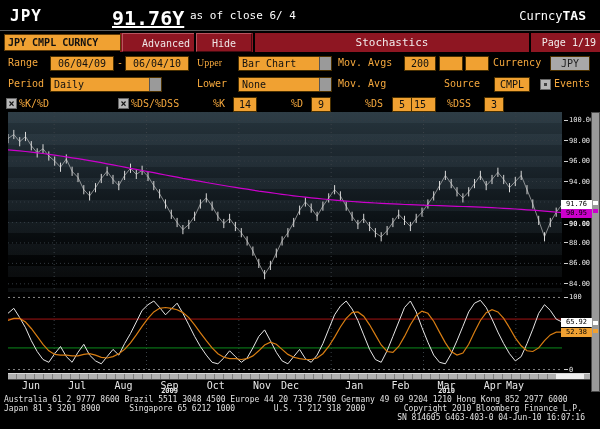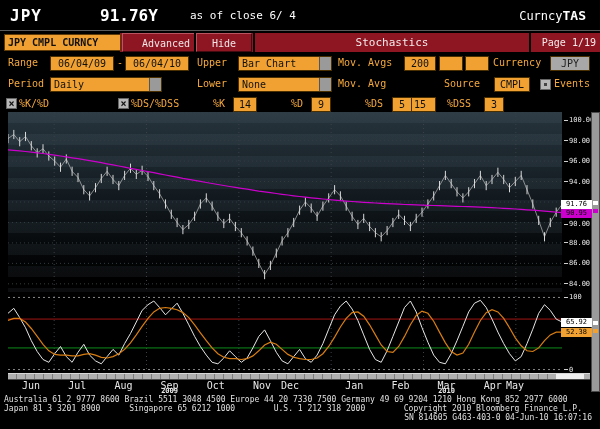--- a/index.html
+++ b/index.html
@@ -1,21 +1,21 @@
 <!DOCTYPE html>
 <html><head>
 <meta charset="utf-8">
 <style>
   html,body{margin:0;padding:0;background:#000;}
   #screen{position:relative;width:600px;height:429px;background:#000;overflow:hidden;
           font-family:"DejaVu Sans Mono",monospace;color:#fff;}
   
   .titlebar{position:absolute;left:0;top:0;width:600px;height:30px;border-bottom:1px solid #5a5a5a;}
   .tb-ticker{position:absolute;left:10px;top:6px;font-size:16px;font-weight:bold;letter-spacing:1px;}
-  .tb-price{position:absolute;left:100px;top:6px;font-size:16px;font-weight:bold;}
+  .tb-price{position:absolute;left:112px;top:6px;font-size:20px;font-weight:bold;text-decoration:underline;}
   .tb-asof{position:absolute;left:190px;top:9px;font-size:11px;}
   .tb-right{position:absolute;right:14px;top:8px;font-size:12px;}
   .tb-right b{font-size:13px;}
   
   .cmdbar{position:absolute;left:0;top:32px;width:600px;height:21px;background:#000;}
   .red-base{position:absolute;left:120px;top:1px;width:480px;height:19px;background:#8e1622;}
   .sep{position:absolute;top:1px;width:2px;height:19px;background:#000;}
   .sec-input{position:absolute;left:4px;top:2px;width:112px;height:15px;background:#f0a132;
              border:1px solid #5d3a08;color:#111;font-size:10px;line-height:15px;padding-left:3px;font-weight:bold;}
   .red-btn{position:absolute;top:1px;height:19px;background:#8e1622;color:#efe6e6;font-size:10px;
@@ -52,21 +52,21 @@
   .year-lbl{position:absolute;top:387px;color:#e8e8e8;font-size:7px;font-weight:bold;transform:translateX(-50%);}
   .ruler{position:absolute;left:8px;top:373px;width:582px;height:5px;
          background:repeating-linear-gradient(90deg,#b0b0b0 0 8px,#7d7d7d 8px 9px);
          border-top:1px solid #d8d8d8;border-bottom:1px solid #4a4a4a;}
   .ruler-thumb{position:absolute;left:548px;top:0;width:28px;height:5px;background:#efefef;}
   .vscroll{position:absolute;left:591px;top:112px;width:7px;height:278px;background:#9a9a9a;
            border:1px solid #4a4a4a;}
   .vmark{position:absolute;left:1px;width:5px;height:4px;}
   
   .foot{position:absolute;left:4px;color:#e0e0e0;font-size:8px;line-height:9px;white-space:pre;}
-  .foot.r{left:auto;right:8px;text-align:right;}
+  .foot.r{left:auto;right:15px;text-align:right;}
 </style>
 </head>
 <body>
 
 <div id="screen">
 
   <div class="titlebar">
     <span class="tb-ticker">JPY</span>
     <span class="tb-price">91.76Y</span>
     <span class="tb-asof">as of close  6/ 4</span>
@@ -82,21 +82,21 @@
     <div class="sep" style="left:253px;"></div>
     <div class="red-title">Stochastics</div>
     <div class="sep" style="left:529px;"></div>
     <div class="red-page">Page 1/19</div>
   </div>
 
   <span class="lbl" style="left:8px;top:55px;">Range</span>
   <div class="inp" style="left:50px;top:56px;width:62px;">06/04/09</div>
   <span class="lbl" style="left:117px;top:55px;">-</span>
   <div class="inp" style="left:125px;top:56px;width:62px;">06/04/10</div>
-  <span class="lbl" style="left:197px;top:55px;">Upper</span>
+  <span class="lbl" style="left:197px;top:55px;font-family:Liberation Serif, serif;">Upper</span>
   <div class="dd" style="left:238px;top:56px;width:92px;">
     <span class="dtxt">Bar Chart</span>
     <span class="handle"></span>
   </div>
   <span class="lbl" style="left:338px;top:55px;">Mov. Avgs</span>
   <div class="inp" style="left:404px;top:56px;width:30px;">200</div>
   <div class="inp" style="left:439px;top:56px;width:22px;"></div>
   <div class="inp" style="left:465px;top:56px;width:22px;"></div>
   <span class="lbl" style="left:493px;top:55px;">Currency</span>
   <div class="inp gray" style="left:550px;top:56px;width:38px;">JPY</div>
@@ -168,21 +168,21 @@
       <line x1="0" x2="554" y1="51.92307692307692" y2="51.92307692307692" stroke="#0c8a1a" stroke-width="1"></line>
       <polyline points="0.0,17.3 5.8,12.3 11.7,21.6 17.5,31.7 23.3,44.7 29.2,55.5 35.0,63.5 40.8,66.3 46.7,57.7 52.5,50.5 58.3,60.6 64.1,66.3 70.0,56.3 75.8,48.3 81.6,59.1 87.5,64.9 93.3,67.8 99.1,60.6 105.0,53.4 110.8,59.1 116.6,47.6 122.5,37.5 128.3,26.0 134.1,14.4 140.0,8.7 145.8,5.0 151.6,11.5 157.5,18.8 163.3,13.0 169.1,7.2 174.9,17.3 180.8,28.8 186.6,40.4 192.4,50.5 198.3,59.1 204.1,66.3 209.9,67.8 215.8,62.0 221.6,54.8 227.4,60.6 233.3,66.3 239.1,62.0 244.9,51.9 250.8,40.4 256.6,33.9 262.4,44.7 268.3,56.3 274.1,64.9 279.9,67.8 285.7,60.6 291.6,53.4 297.4,62.7 303.2,66.3 309.1,59.1 314.9,47.6 320.7,33.2 326.6,18.8 332.4,10.1 338.2,5.0 344.1,13.0 349.9,24.5 355.7,38.9 361.6,53.4 367.4,63.5 373.2,66.3 379.1,54.8 384.9,40.4 390.7,26.0 396.5,11.5 402.4,5.0 408.2,15.9 414.0,31.7 419.9,46.2 425.7,59.1 431.5,66.3 437.4,67.8 443.2,57.7 449.0,44.7 454.9,30.3 460.7,15.9 466.5,7.2 472.4,4.3 478.2,11.5 484.0,23.1 489.9,36.1 495.7,47.6 501.5,57.7 507.3,64.9 513.2,60.6 519.0,47.6 524.8,33.2 530.7,17.3 536.5,8.7 542.3,14.4 548.2,23.1 554.0,26.0" stroke="#e6e6e6" stroke-width="1" fill="none"></polyline>
       <polyline points="0.0,24.5 5.8,22.4 11.7,22.4 17.5,26.0 23.3,32.5 29.2,40.4 35.0,48.3 40.8,54.8 46.7,58.4 52.5,59.1 58.3,59.1 64.1,59.9 70.0,59.9 75.8,58.4 81.6,57.7 87.5,59.1 93.3,61.3 99.1,62.0 105.0,60.6 110.8,57.7 116.6,53.4 122.5,46.9 128.3,38.9 134.1,30.3 140.0,22.4 145.8,15.9 151.6,12.3 157.5,11.5 163.3,12.3 169.1,13.7 174.9,16.6 180.8,21.6 186.6,28.8 192.4,36.8 198.3,44.7 204.1,51.9 209.9,57.7 215.8,61.3 221.6,62.7 227.4,62.7 233.3,63.5 239.1,62.7 244.9,59.9 250.8,54.8 256.6,49.0 262.4,46.2 268.3,48.3 274.1,53.4 279.9,58.4 285.7,61.3 291.6,62.7 297.4,63.5 303.2,63.5 309.1,62.0 314.9,57.7 320.7,50.5 326.6,41.1 332.4,31.0 338.2,22.4 344.1,16.6 349.9,15.9 355.7,20.2 361.6,28.8 367.4,38.9 373.2,49.0 379.1,55.5 384.9,56.3 390.7,50.5 396.5,40.4 402.4,28.8 408.2,19.5 414.0,15.1 419.9,17.3 425.7,25.2 431.5,36.1 437.4,46.9 443.2,55.5 449.0,59.1 454.9,57.0 460.7,48.3 466.5,36.1 472.4,24.5 478.2,16.6 484.0,13.7 489.9,15.9 495.7,22.4 501.5,31.7 507.3,41.8 513.2,49.8 519.0,54.8 524.8,55.5 530.7,51.9 536.5,44.7 542.3,38.9 548.2,36.1 554.0,36.1" stroke="#d97e12" stroke-width="1.2" fill="none"></polyline>
     </svg>
 
   <div id="axis-layer">
       <div class="tick-label" style="top: 116.182px;">100.00</div>
       <div class="tick-label" style="top: 136.636px;">98.00</div>
       <div class="tick-label" style="top: 157.091px;">96.00</div>
       <div class="tick-label" style="top: 177.545px;">94.00</div>
-      <div class="tick-label" style="top: 220px;">90.00</div>
+      <div class="tick-label" style="top: 220px; font-weight: bold;">90.00</div>
       <div class="tick-label" style="top: 238.909px;">88.00</div>
       <div class="tick-label" style="top: 259.364px;">86.00</div>
       <div class="tick-label" style="top: 279.818px;">84.00</div>
       <div class="tick-label" style="top: 293.442px;">100</div>
       <div class="tick-label" style="top: 365.558px;">0</div>
       <div class="vbox" style="top: 200.455px; background: rgb(255, 255, 255); color: rgb(0, 0, 0);">91.76</div>
       <div class="vbox" style="top: 208.739px; background: rgb(204, 0, 204); color: rgb(0, 0, 0);">90.95</div>
       <div class="vbox" style="top: 317.962px; background: rgb(255, 255, 255); color: rgb(0, 0, 0);">65.92</div>
       <div class="vbox" style="top: 328.058px; background: rgb(240, 161, 50); color: rgb(0, 0, 0);">52.38</div>
       <div class="month-lbl" style="left: 31.0833px;">Jun</div>

